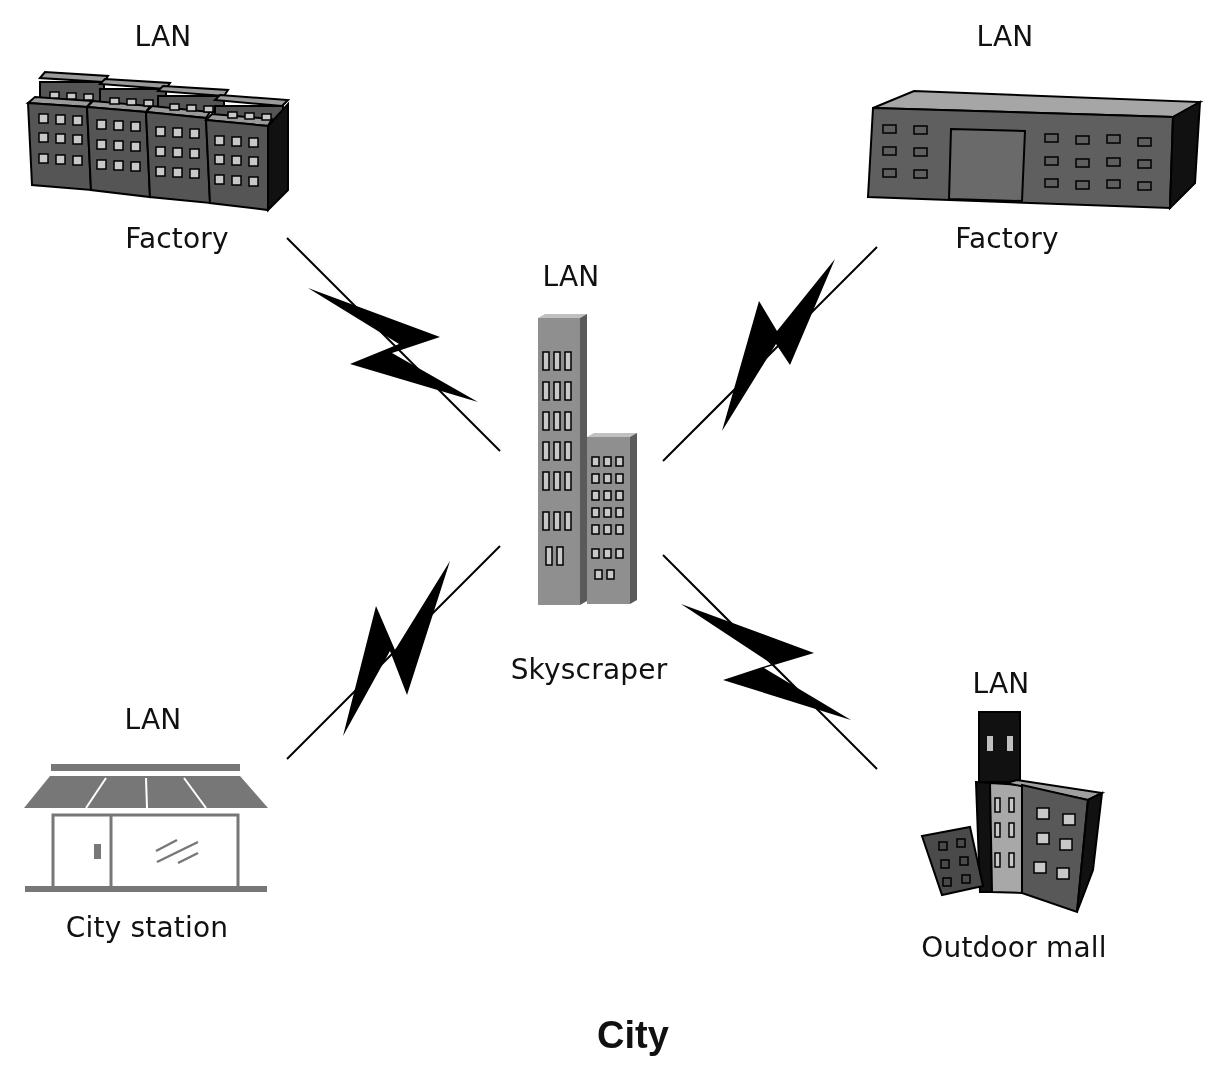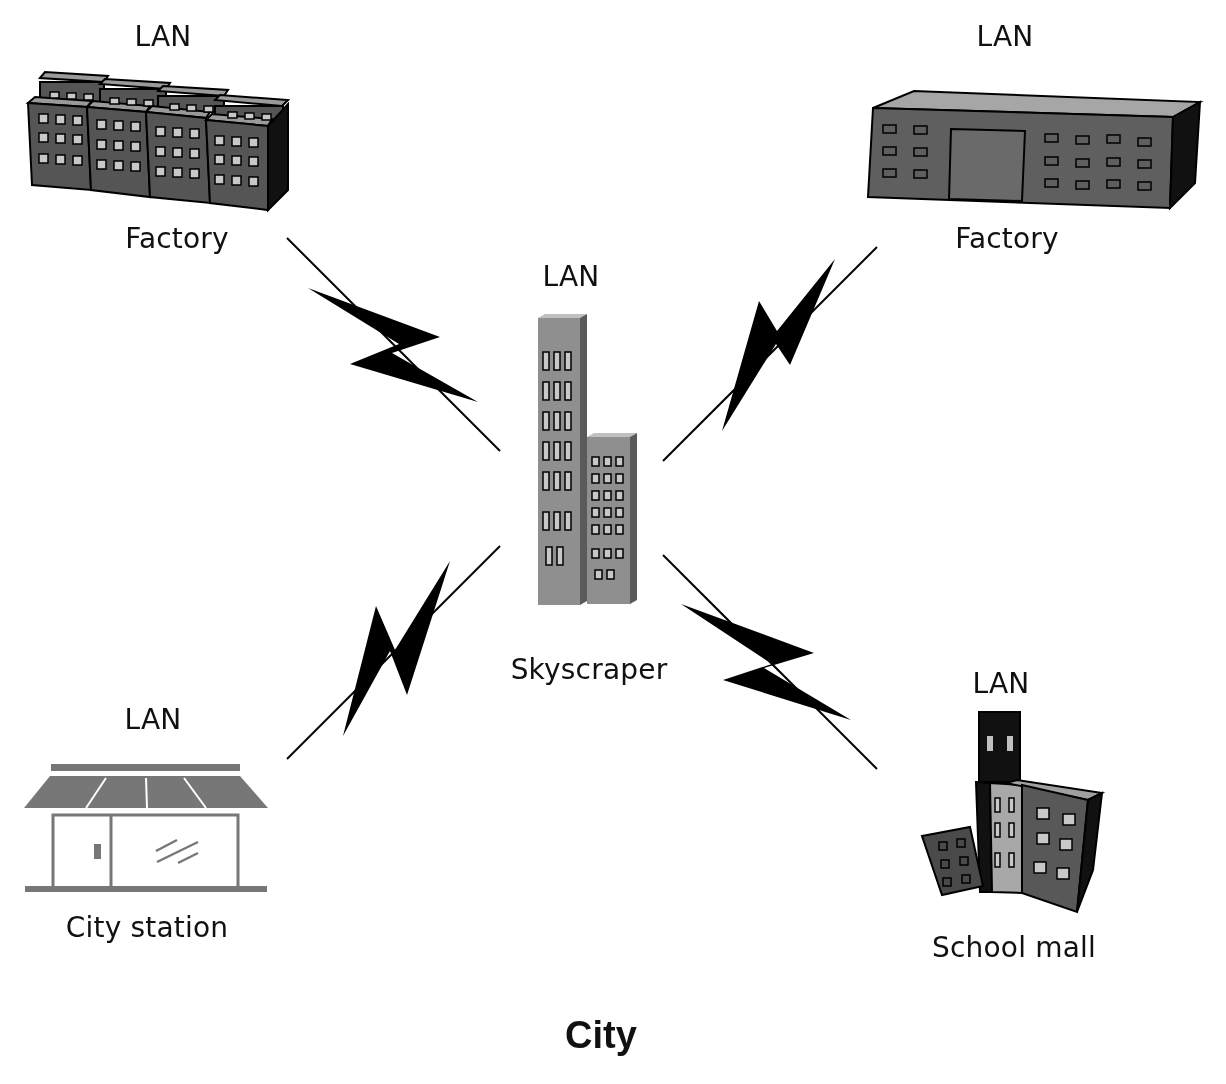--- a/index.html
+++ b/index.html
@@ -1,20 +1,20 @@
 <!DOCTYPE html>
 <html><head>
 <meta charset="utf-8">
 <style>
   html, body { margin: 0; padding: 0; background: #ffffff; }
   body { width: 1226px; height: 1084px; position: relative; overflow: hidden;
          font-family: "DejaVu Sans", sans-serif; color: #111; }
   #canvas { position: absolute; left: 0; top: 0; width: 1226px; height: 1084px; }
   .lbl { position: absolute; font-size: 28px; white-space: nowrap; transform: translateX(-50%); letter-spacing: 0.2px; }
-  .title { position: absolute; font-size: 38px; font-weight: bold; transform: translateX(-50%); font-family: "Liberation Sans", sans-serif; }
+  .title { position: absolute; font-size: 38px; font-weight: bold; transform: translateX(-50%); font-family: "Liberation Sans", sans-serif; margin-left: 32px; }
 </style>
 </head>
 <body>
 
 <svg id="canvas" viewBox="0 0 1226 1084" xmlns="http://www.w3.org/2000/svg">
 
   <g>
     <line x1="287" y1="238" x2="500" y2="451" stroke="#000" stroke-width="2"></line>
     <polygon fill="#000" points="308,288 440,337 392,353 478,402 350,364 399,344"></polygon>
   </g>
@@ -241,15 +241,15 @@
 <div class="lbl" style="left:1005px; top:20px;">LAN</div>
 <div class="lbl" style="left:1007px; top:222px;">Factory</div>
 
 <div class="lbl" style="left:571px; top:260px;">LAN</div>
 <div class="lbl" style="left:589px; top:625px;margin-top:28px;">Skyscraper</div>
 
 <div class="lbl" style="left:153px; top:703px;">LAN</div>
 <div class="lbl" style="left:147px; top:911px;">City station</div>
 
 <div class="lbl" style="left:1001px; top:667px;">LAN</div>
-<div class="lbl" style="left:1014px; top:931px;">School mall</div>
+<div class="lbl" style="left:1014px; top:931px;">Outdoor mall</div>
 
 <div class="title" style="left:601px; top:1014px;">City</div>
 
 </body></html>

